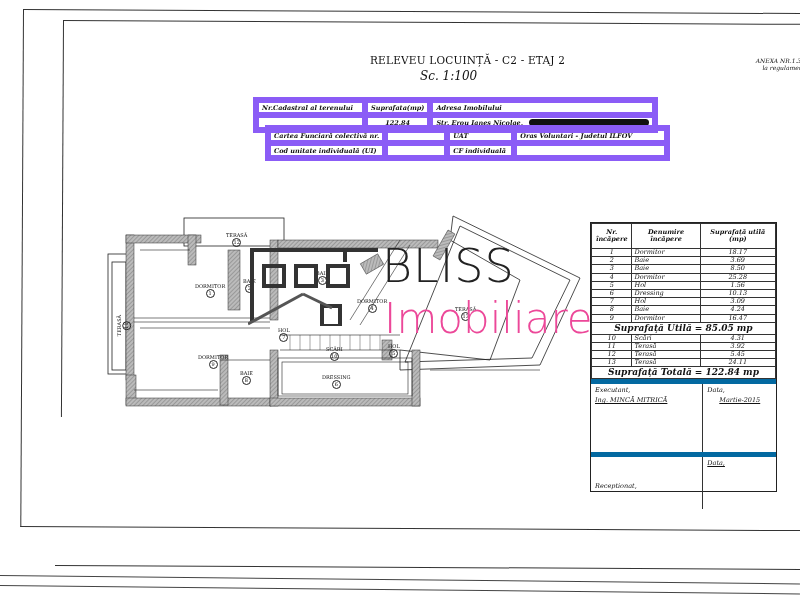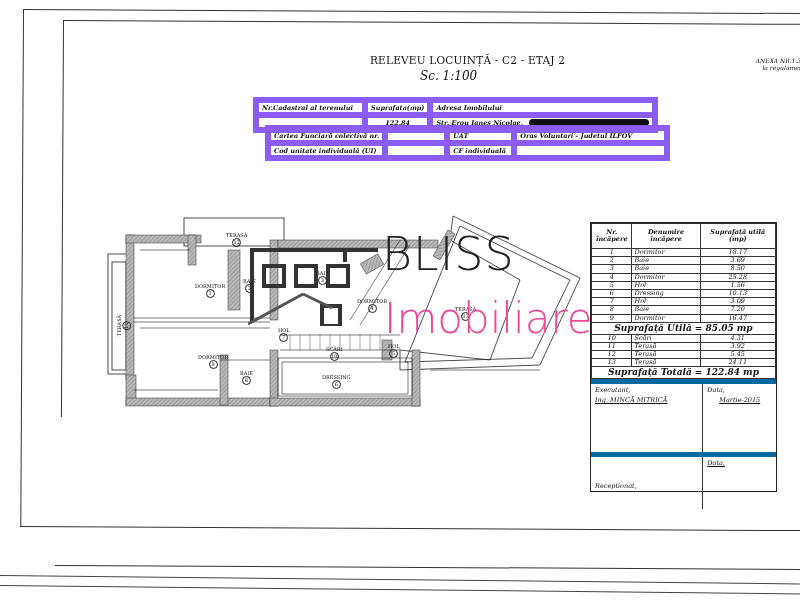--- a/index.html
+++ b/index.html
@@ -26,21 +26,21 @@
   .c1{width:22%;text-align:center;}
   .c2{width:37%;}
   .c3{text-align:center;}
   .sign{display:flex;border-top:5px solid #0369a1;}
   .sign div{padding:1px 2px;}
   .sign .l{width:58%;border-right:1px solid #333;}
   .sign .r{flex:1;}
 
   .plan{position:absolute;left:100px;top:210px;width:490px;height:200px;}
   .wm-logo{position:absolute;left:248px;top:246px;}
-  .wm1{position:absolute;left:382px;top:231px;font-family:"DejaVu Sans",sans-serif;font-size:46px;font-weight:200;color:#222;letter-spacing:1px;line-height:46px;}
+  .wm1{position:absolute;left:382px;top:243px;font-family:"DejaVu Sans",sans-serif;font-size:46px;font-weight:200;color:#222;letter-spacing:1px;line-height:46px;}
   .wm2{position:absolute;left:384px;top:299px;font-family:"DejaVu Sans",sans-serif;font-size:42px;font-weight:200;color:#ec4899;line-height:40px;}
   .lbl{position:absolute;font-size:5px;font-family:"DejaVu Serif",serif;text-align:center;}
   .num{display:block;margin:0 auto;width:7px;height:7px;border:1px solid #222;border-radius:50%;font-size:5px;line-height:7px;}
 </style>
 </head>
 <body>
 
 <div class="frame-outer"></div>
 <div class="frame-inner"></div>
 <div class="frame-inner-bottom"></div>
@@ -220,21 +220,21 @@
           <td class="c3">10.13</td>
         </tr>
     <tr>
           <td class="c1">7</td>
           <td class="c2">Hol</td>
           <td class="c3">3.09</td>
         </tr>
     <tr>
           <td class="c1">8</td>
           <td class="c2">Baie</td>
-          <td class="c3">7.20</td>
+          <td class="c3">4.24</td>
         </tr>
     <tr>
           <td class="c1">9</td>
           <td class="c2">Dormitor</td>
           <td class="c3">16.47</td>
         </tr>
     <tr class="total">
           <td colspan="3">Suprafață Utilă = 85.05 mp</td>
         </tr>
     <tr>

